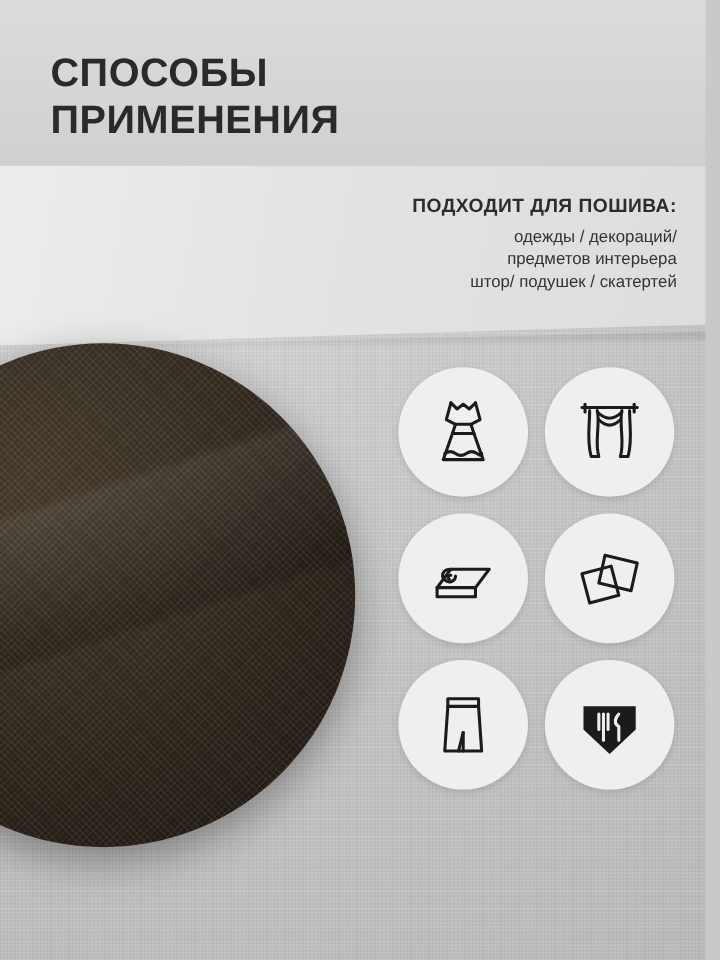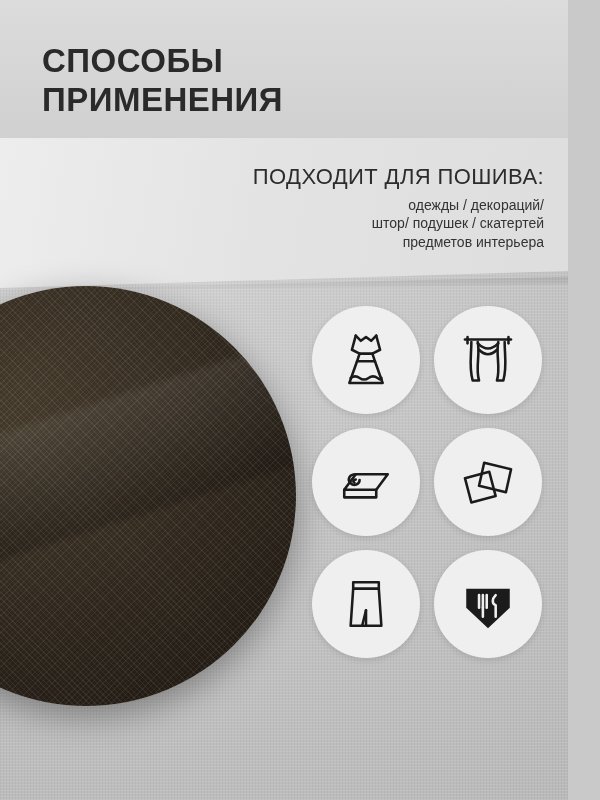--- a/index.html
+++ b/index.html
@@ -15,20 +15,21 @@
   }
 
   .poster {
     position: relative;
     width: 568px;
     height: 800px;
     background:
       linear-gradient(135deg, rgba(255,255,255,0.35) 0%, rgba(255,255,255,0.0) 40%),
       radial-gradient(circle at 30% 20%, #d4d4d4 0%, #c3c3c3 55%, #b9b9b9 100%);
     overflow: hidden;
+    padding-left: 20px;
   }
 
   
   .poster::before {
     content: "";
     position: absolute;
     inset: 0;
     background-image:
       repeating-linear-gradient(0deg, rgba(255,255,255,0.10) 0 1px, rgba(0,0,0,0.0) 1px 3px),
       repeating-linear-gradient(90deg, rgba(0,0,0,0.035) 0 1px, rgba(0,0,0,0.0) 1px 3px);
@@ -84,22 +85,22 @@
 
   .subtitle-block {
     position: absolute;
     right: 24px;
     top: 164px;
     z-index: 4;
     text-align: right;
     color: #2c2c2c;
   }
   .subtitle-head {
-    font-size: 22px;
-    font-weight: normal;
+    font-size: 16px;
+    font-weight: bold;
     letter-spacing: 0.4px;
     text-transform: uppercase;
     margin-bottom: 6px;
   }
   .subtitle-line {
     font-size: 14px;
     line-height: 1.32;
     color: #333;
   }
 
@@ -183,22 +184,22 @@
 
   <div class="title">СПОСОБЫ
 ПРИМЕНЕНИЯ</div>
 
   <div class="sub-band"></div>
   <div class="sub-band-shadow"></div>
 
   <div class="subtitle-block">
     <div class="subtitle-head">ПОДХОДИТ ДЛЯ ПОШИВА:</div>
     <div class="subtitle-line">одежды / декораций/</div>
+    <div class="subtitle-line">предметов интерьера</div>
     <div class="subtitle-line">штор/ подушек / скатертей</div>
-    <div class="subtitle-line">предметов интерьера</div>
   </div>
 
   <div class="fabric-circle">
     <div class="fabric-fold"></div>
   </div>
 
   <div class="icon-grid">
 
     <div class="icon-card">
       <svg viewBox="0 0 100 100" aria-hidden="true">

